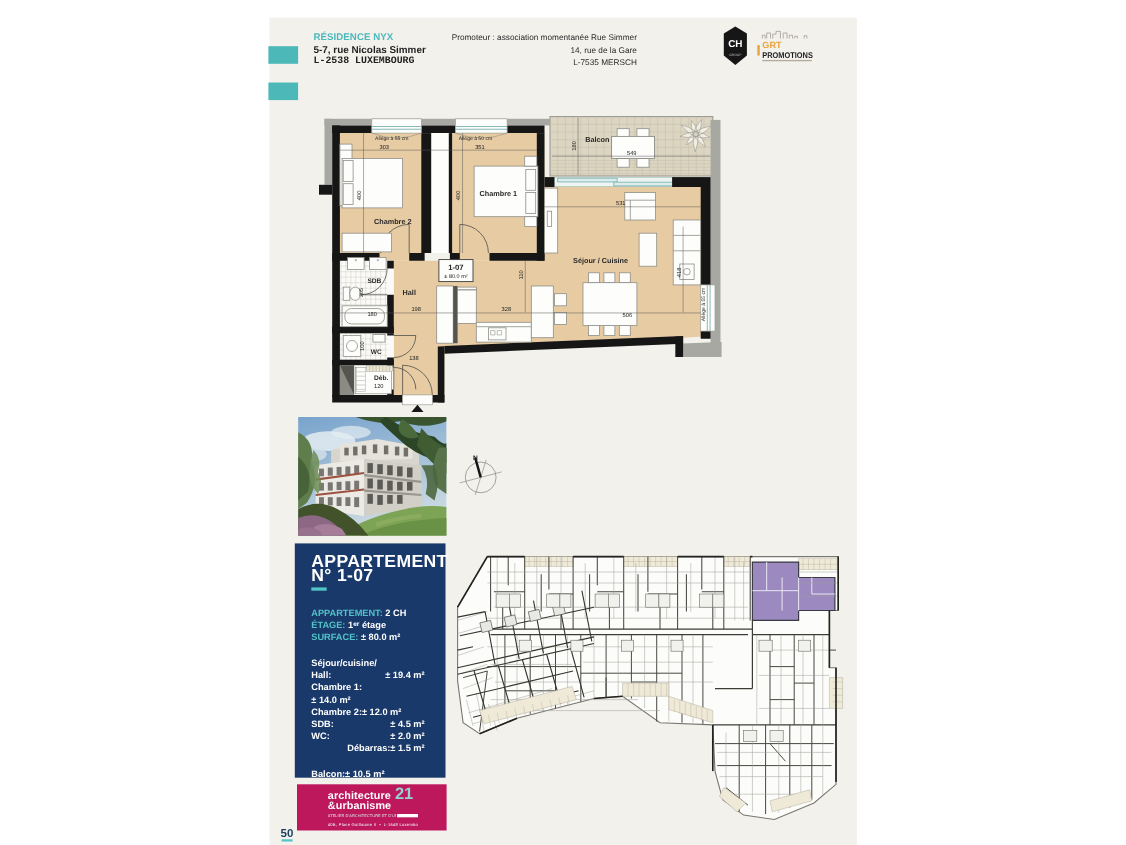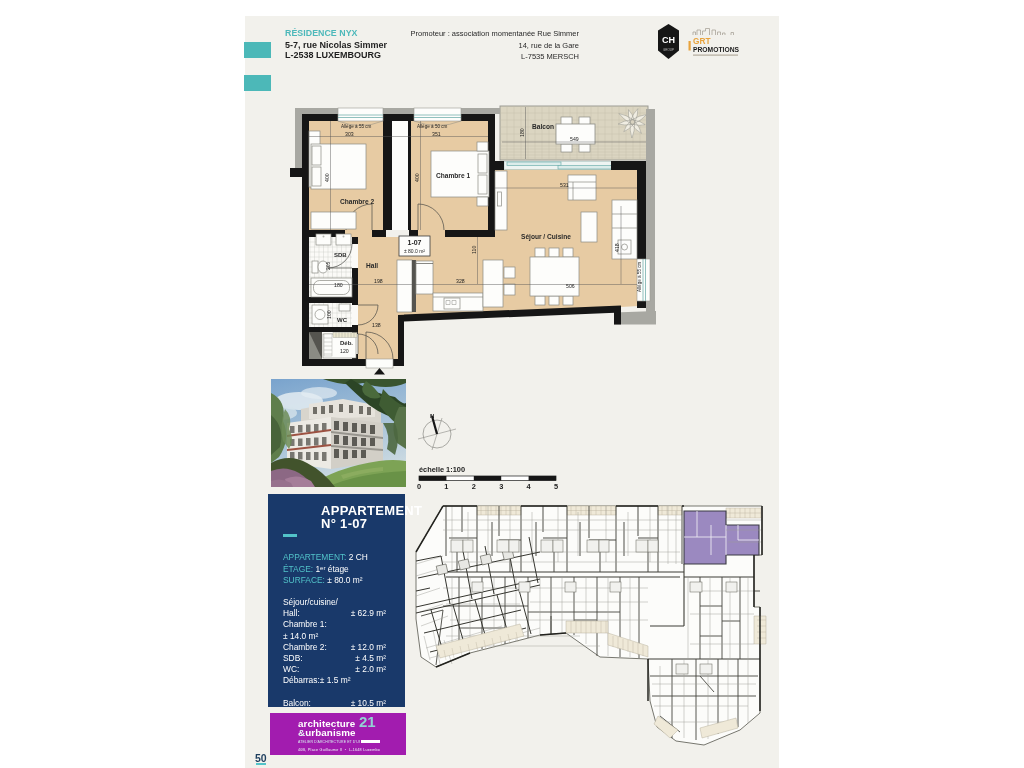--- a/index.html
+++ b/index.html
@@ -14,21 +14,21 @@
 <div class="abs" style="left:245px;top:0;width:534px;height:768px;background:#f2f1ec;"></div>
 
 <div class="abs" style="left:244px;top:26px;width:27px;height:16px;background:#4cb8b8;"></div>
 
 <div class="abs" style="left:244px;top:59px;width:27px;height:16px;background:#4cb8b8;"></div>
 
 <div class="abs" style="left:285px;top:12px;width:200px;font-size:8.8px;font-weight:bold;color:#4cb8ba;letter-spacing:0.05px;">RÉSIDENCE NYX</div>
 
 <div class="abs" style="left:285px;top:23.5px;width:200px;font-size:9px;font-weight:bold;color:#1f1f1f;">5-7, rue Nicolas Simmer</div>
 
-<div class="abs" style="left:285px;top:34px;width:200px;font-size:9px;font-weight:bold;color:#1f1f1f;">L-2538 LUXEMBOURG</div>
+<div class="abs" style="left:285px;top:34px;width:200px;font-size:9px;font-weight:bold;color:#1f1f1f;font-family:Liberation Mono, monospace;">L-2538 LUXEMBOURG</div>
 
 <div class="abs" style="left:379px;top:12px;width:200px;font-size:7.5px;color:#2a2a2a;text-align:right;line-height:11.6px;">Promoteur : association momentanée Rue Simmer<br>14, rue de la Gare<br>L-7535 MERSCH</div>
 
 <div class="abs" style="left:650px;top:5px;width:100px;height:42px;">
 <svg width="100" height="42" viewBox="0 0 100 42">
 
   <polygon points="18.5,3 29,9.5 29,29.5 18.5,38 8,29.5 8,9.5" fill="#161616"></polygon>
   <text x="18.5" y="21.5" font-size="9" font-weight="bold" fill="#fff" text-anchor="middle" font-family="Liberation Sans">CH</text>
   <text x="18.5" y="30" font-size="3" fill="#bbb" text-anchor="middle" font-family="Liberation Sans">GROUP</text>
 
@@ -424,84 +424,67 @@
 
 <div class="abs" style="left:410px;top:390px;width:60px;height:50px;">
 <svg width="60" height="50" viewBox="0 0 60 50">
   <circle cx="27" cy="28" r="14" fill="none" stroke="#8a8a84" stroke-width="0.7"></circle>
   <path d="M8 33 L46 23 M22 44 L32 12" stroke="#8a8a84" stroke-width="0.6"></path>
   <path d="M27 28 L22 10" stroke="#161616" stroke-width="2.2"></path>
   <text x="20" y="12" font-size="6" font-weight="bold" fill="#222" font-family="Liberation Sans">N</text>
 </svg>
 </div>
 
-<div class="abs" style="left:415px;top:445px;width:150px;height:30px;">
-<svg width="150" height="30" viewBox="0 0 150 30">
-  <text x="4" y="11" font-size="7.4" font-weight="bold" fill="#222" font-family="Liberation Sans">échelle 1:100</text>
-  <rect x="4" y="15" width="137" height="4.6" fill="#fff" stroke="#161616" stroke-width="0.7"></rect>
-  <rect x="4" y="15" width="27.4" height="4.6" fill="#161616"></rect>
-  <rect x="58.8" y="15" width="27.4" height="4.6" fill="#161616"></rect>
-  <rect x="113.6" y="15" width="27.4" height="4.6" fill="#161616"></rect>
-  <g font-size="7.4" font-weight="bold" fill="#222" font-family="Liberation Sans" text-anchor="middle">
-    <text x="4" y="28">0</text>
-          <text x="31.4" y="28">1</text>
-          <text x="58.8" y="28">2</text>
-          <text x="86.2" y="28">3</text>
-          <text x="113.6" y="28">4</text>
-          <text x="141" y="28">5</text>
-  </g>
-</svg>
-</div>
 
 <div class="abs" style="left:268px;top:478px;width:137px;height:213px;background:#19396a;color:#fff;">
 
-  <div class="abs" style="left:15px;top:10px;font-size:13px;font-weight:bold;letter-spacing:0.3px;line-height:13.3px;margin-left:38px;">APPARTEMENT<br>N° 1-07</div>
+  <div class="abs" style="left:15px;top:10px;font-size:16px;font-weight:bold;letter-spacing:0.3px;line-height:13.3px;">APPARTEMENT<br>N° 1-07</div>
 
   <div class="abs" style="left:15px;top:40px;width:14px;height:3px;background:#52c3c9;"></div>
 
-  <div class="abs" style="left:15px;top:58px;font-size:8.4px;font-weight:normal;line-height:11px;white-space:nowrap;">
+  <div class="abs" style="left:15px;top:58px;font-size:8.4px;font-weight:bold;line-height:11px;white-space:nowrap;">
     <span style="color:#52c3c9;">APPARTEMENT:</span> 2 CH<br>
     <span style="color:#52c3c9;">ÉTAGE:</span> 1<span style="font-size:6px;vertical-align:2px;">er</span> étage<br>
     <span style="color:#52c3c9;">SURFACE:</span> ± 80.0 m²
   </div>
 
-  <div class="abs" style="left:15px;top:103px;font-size:8.4px;font-weight:normal;line-height:11.2px;width:103px;">
+  <div class="abs" style="left:15px;top:103px;font-size:8.4px;font-weight:bold;line-height:11.2px;width:103px;">
     <div>Séjour/cuisine/</div>
     <div style="display:flex;justify-content:space-between;">
           <span>Hall:</span>
-          <span>± 62.9 m²</span>
+          <span>± 19.4 m²</span>
         </div>
     <div style="display:flex;justify-content:space-between;flex-direction:column;">
           <span>Chambre 1:</span>
           <span>± 14.0 m²</span>
         </div>
-    <div style="display:flex;justify-content:space-between;">
+    <div style="display:flex;justify-content:flex-start;">
           <span>Chambre 2:</span>
           <span>± 12.0 m²</span>
         </div>
     <div style="display:flex;justify-content:space-between;">
           <span>SDB:</span>
           <span>± 4.5 m²</span>
         </div>
     <div style="display:flex;justify-content:space-between;">
           <span>WC:</span>
           <span>± 2.0 m²</span>
         </div>
-    <div style="display:flex;justify-content:flex-start;">
+    <div style="display:flex;justify-content:flex-end;">
           <span>Débarras:</span>
           <span>± 1.5 m²</span>
         </div>
-    <div style="display:flex;justify-content:space-between;margin-top:11px;">
+    <div style="display:flex;justify-content:flex-start;margin-top:11px;">
           <span>Balcon:</span>
           <span>± 10.5 m²</span>
         </div>
   </div>
 </div>
 
-<div class="abs" style="left:270px;top:697px;width:136px;height:42px;background:#a21caf;">
+<div class="abs" style="left:270px;top:697px;width:136px;height:42px;background:#be185d;">
 
   <div class="abs" style="left:28px;top:6px;font-size:9.8px;font-weight:bold;color:#fff;line-height:9.3px;letter-spacing:0.1px;">architecture<br><span style="color:#e8f6f6;">&amp;</span>urbanisme</div>
 
   <div class="abs" style="left:89px;top:0px;font-size:15px;font-weight:bold;color:#93d2d4;">21</div>
 
   <div class="abs" style="left:28px;top:26.5px;font-size:3.5px;color:#d6efef;letter-spacing:0.1px;width:62px;overflow:hidden;white-space:nowrap;">ATELIER D'ARCHITECTURE ET D'URBANISME</div>
 
   <div class="abs" style="left:91px;top:27px;width:19px;height:3px;background:#fff;"></div>
 
   <div class="abs" style="left:28px;top:34.5px;font-size:3.7px;color:#eff9f9;letter-spacing:0.25px;width:82px;overflow:hidden;white-space:nowrap;">40B, Place Guillaume II &nbsp;•&nbsp; L-1648 Luxembourg</div>

